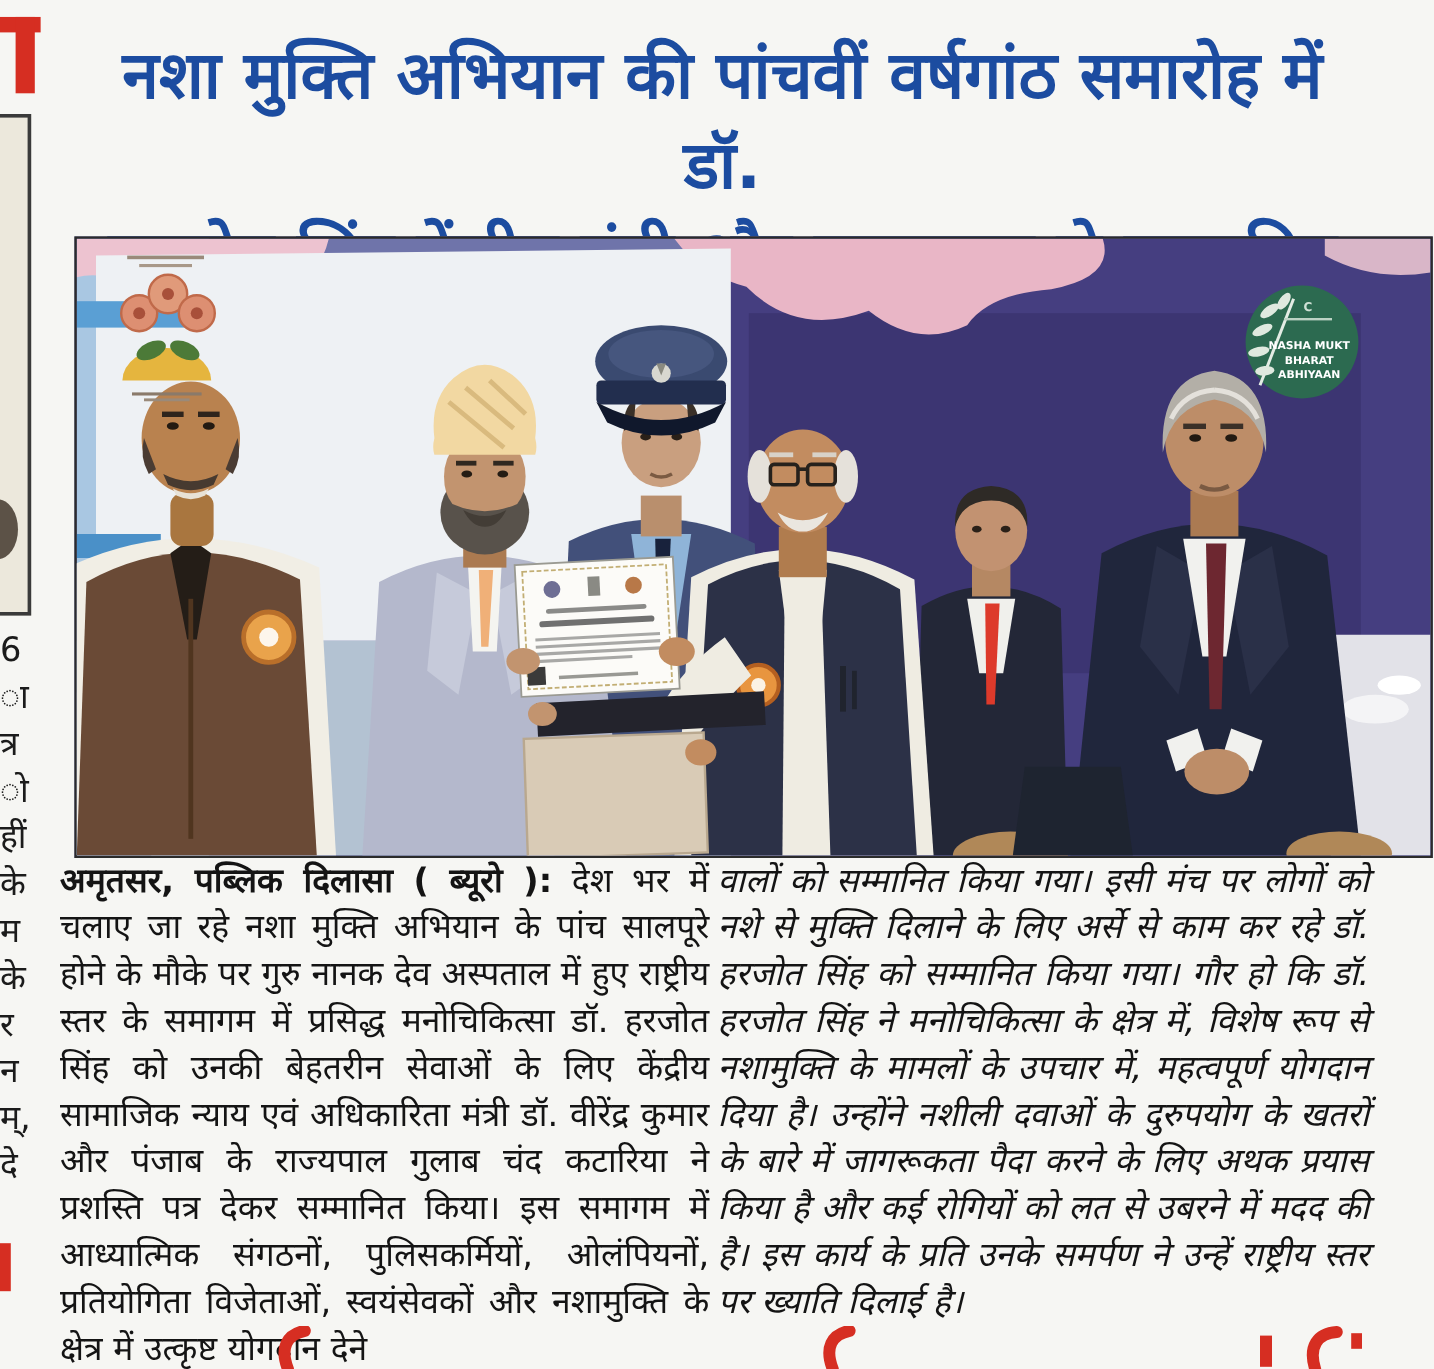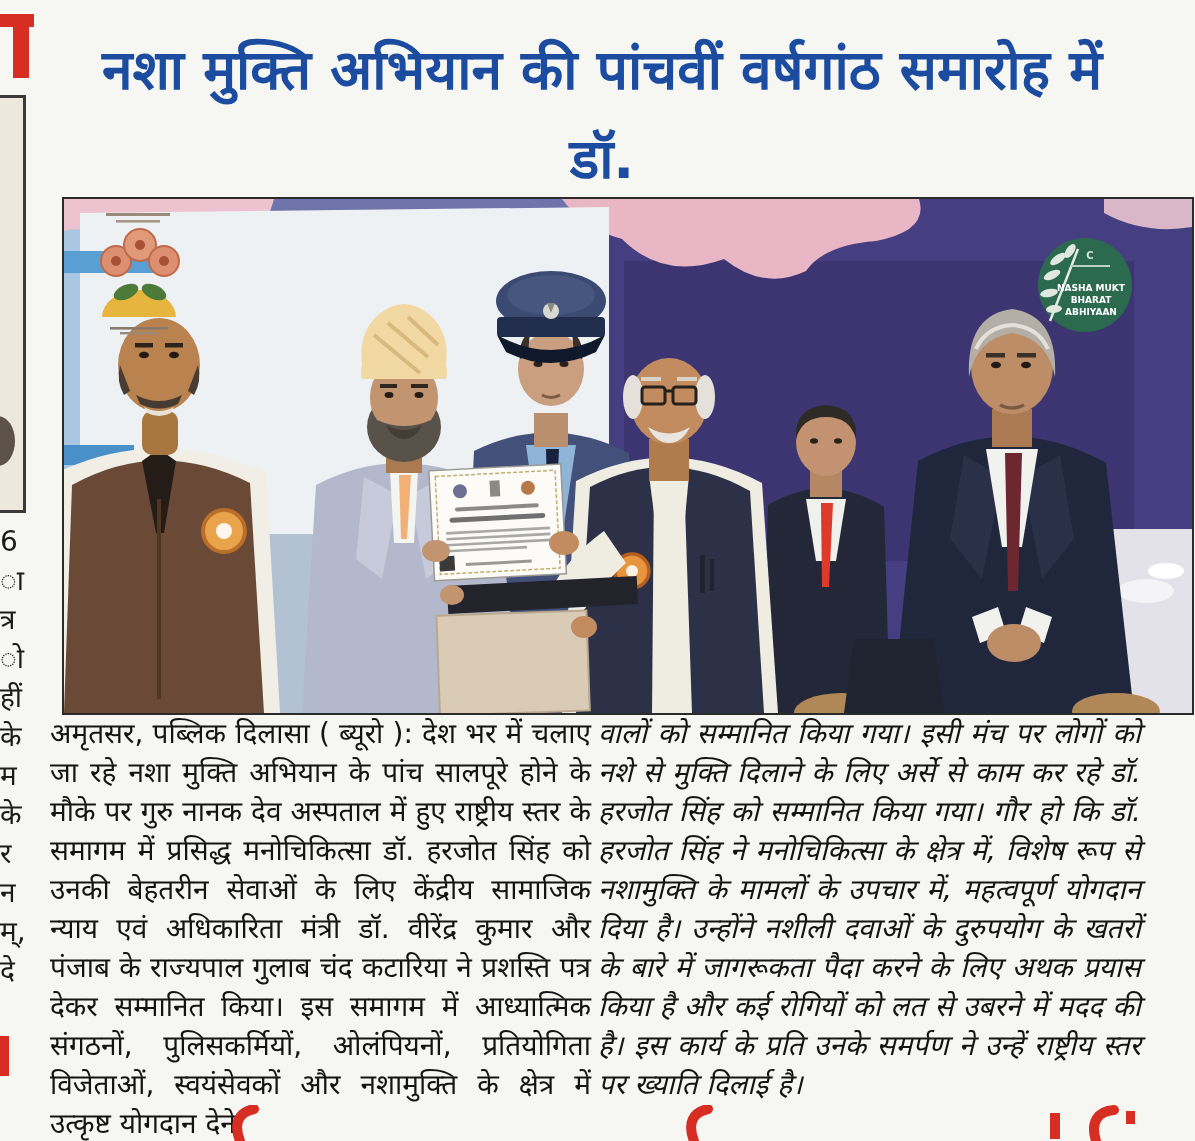--- a/index.html
+++ b/index.html
@@ -21,39 +21,39 @@
   .strip-frags{
     position:absolute;left:0;top:522px;width:34px;
     color:#1b1b1b;font-size:28px;line-height:39px;
   }
   .strip-frags .frag{height:39px;width:34px;overflow:hidden;white-space:nowrap;}
   .strip-red-bar{position:absolute;left:0;top:1036px;width:9px;height:40px;background:#d62e22;}
   
   .headline{
     position:absolute;left:62px;top:26px;width:1080px;
     text-align:center;color:#1c4ca0;font-weight:800;
-    font-size:55px;line-height:89px;
+    font-size:55px;line-height:75px;
     font-family:"DejaVu Sans","Liberation Sans",sans-serif;
   }
   
   .photo{
     position:absolute;left:62px;top:197px;width:1128px;height:514px;
     border:2px solid #2b2b2b;box-sizing:content-box;background:#6f74aa;
   }
   .photo svg{display:block;width:100%;height:100%;}
   
   .article-col{
     position:absolute;top:714px;color:#141414;
     font-size:28px;line-height:39px;text-align:justify;
     font-family:"DejaVu Sans","Liberation Sans",sans-serif;
   }
   .article-col p{margin:0;}
   .col-left{left:50px;width:541px;}
   .col-right{left:598px;width:543px;font-style:italic;}
-  .lead{font-weight:normal;}
+  .lead{font-weight:bold;}
   
   .bottom-frags{position:absolute;left:0;top:1105px;width:1195px;height:36px;}
 </style>
 </head>
 <body>
 
 <div class="corner-red">
   <svg width="34" height="64" viewBox="0 0 34 64">
     <rect x="0" y="0" width="34" height="13" fill="#d62e22"></rect>
     <rect x="13" y="0" width="16" height="64" fill="#d62e22"></rect>

